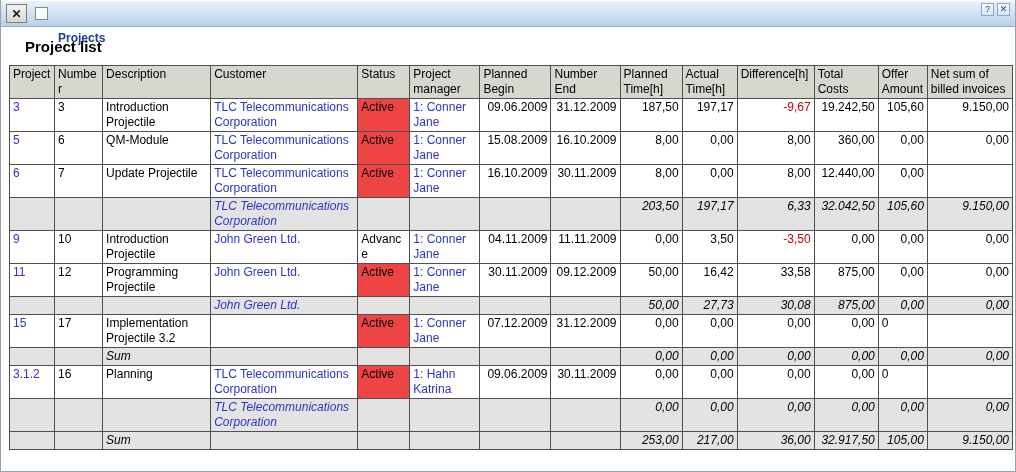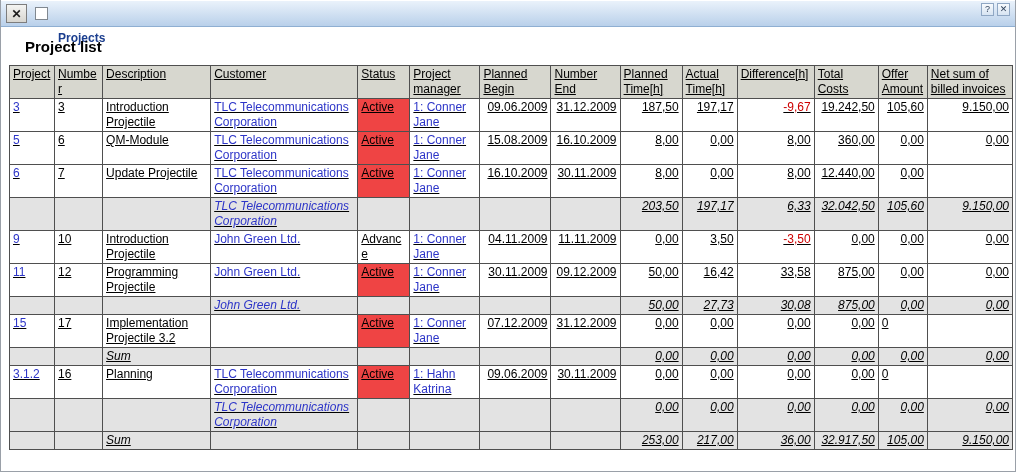--- a/index.html
+++ b/index.html
@@ -62,21 +62,20 @@
     margin:11px 0 10px 24px;
   }
   table.projects {
     border-collapse:collapse;
     table-layout:fixed;
     width:1004px;
     margin-left:8px;
     font-size:12px;
     line-height:1.25;
     color:#000;
-    text-decoration:underline;
   }
   table.projects th, table.projects td {
     border:1px solid #4f4f4f;
     padding:1px 3px;
     vertical-align:top;
     overflow:hidden;
     word-wrap:break-word;
   }
   table.projects th {
     background:#d7d7cf;

